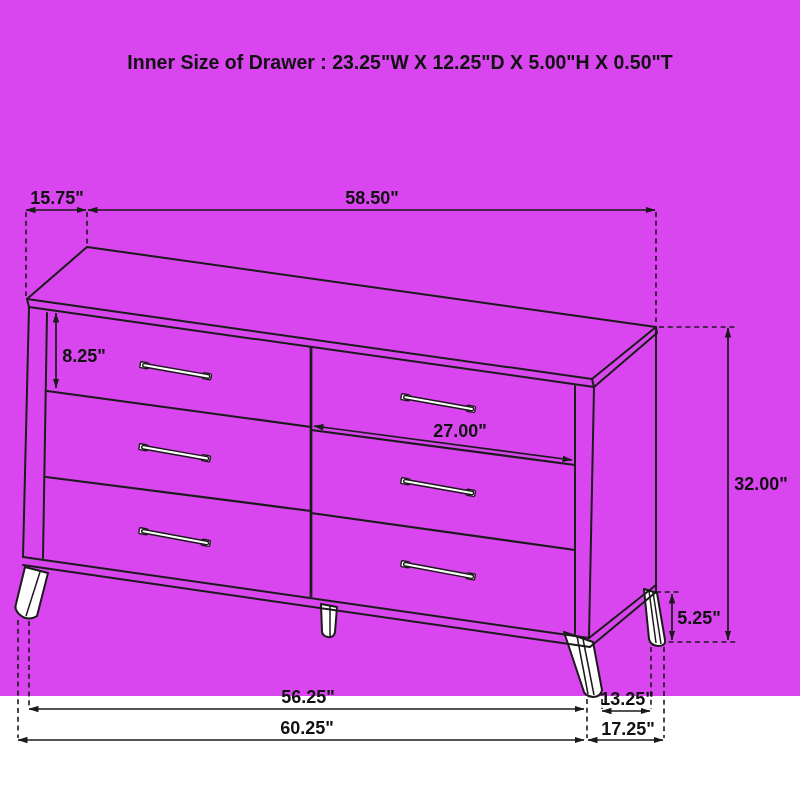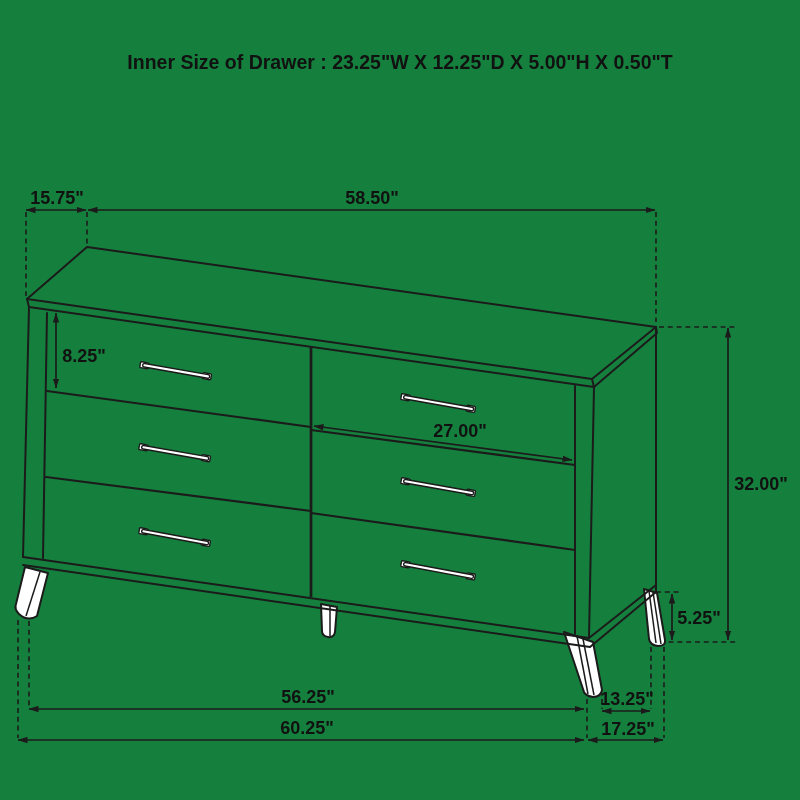--- a/index.html
+++ b/index.html
@@ -1,17 +1,17 @@
 <!DOCTYPE html>
 <html><head>
 <meta charset="utf-8">
 <style>
   html,body{margin:0;padding:0;background:#ffffff;}
   body{width:800px;height:800px;font-family:"Liberation Sans",sans-serif;}
-  .canvas{width:800px;height:800px;position:relative;background:#15803d;}
+  .canvas{width:800px;height:696px;position:relative;background:#d946ef;}
   svg{display:block;}
   .title{font:700 19.5px "Liberation Sans",sans-serif;fill:#111;}
   .dimlabel{font:700 18px "Liberation Sans",sans-serif;fill:#111;}
   .ext{stroke:#1b1b1b;stroke-width:1.6;fill:none;stroke-dasharray:5 3.8;}
   .dim{stroke:#1b1b1b;stroke-width:1.7;fill:none;}
   .f{stroke:#1b1b1b;stroke-width:2;fill:none;stroke-linejoin:round;stroke-linecap:round;}
   .leg{stroke:#1b1b1b;stroke-width:2;fill:#ffffff;stroke-linejoin:round;}
   .legline{stroke:#1b1b1b;stroke-width:1.5;fill:none;}
   .row{stroke:#1b1b1b;stroke-width:2.2;fill:none;stroke-linecap:round;}
   .divider{stroke:#1b1b1b;stroke-width:2.7;fill:none;}

